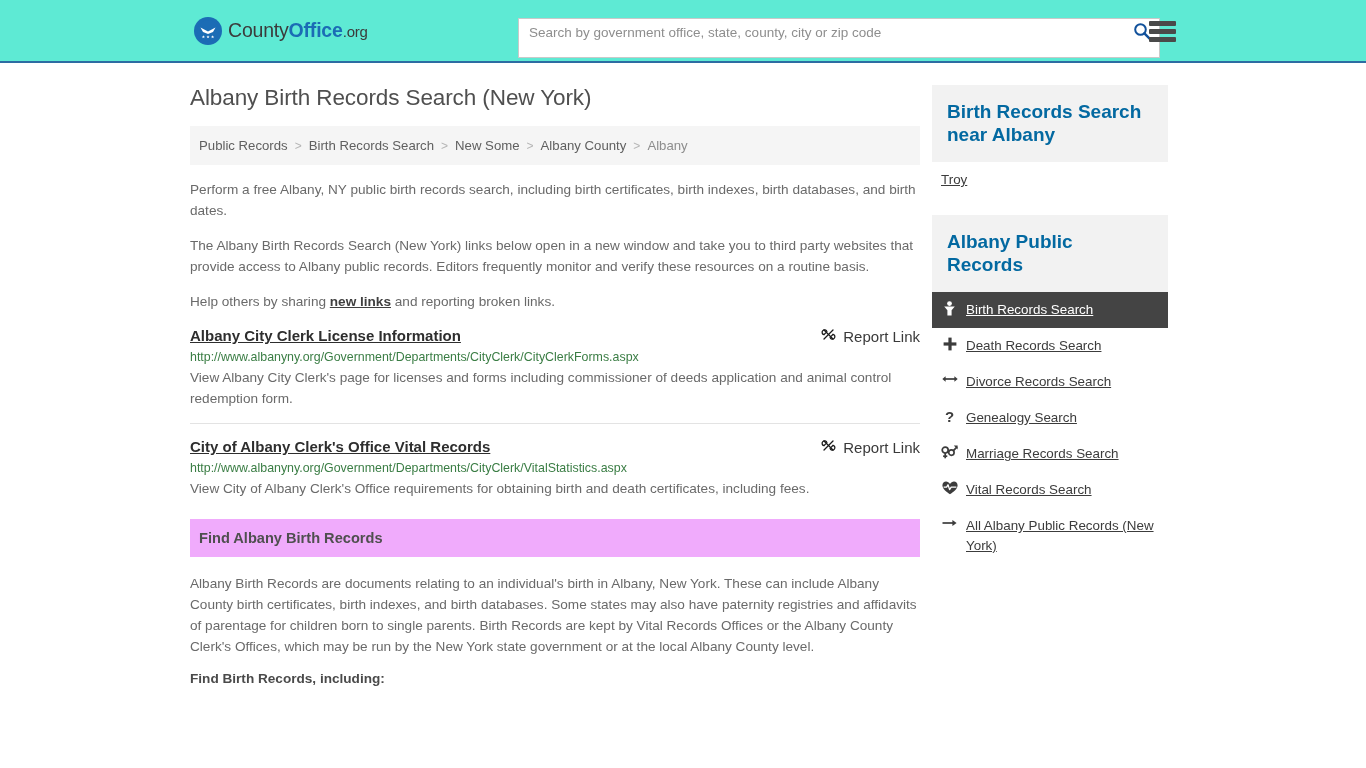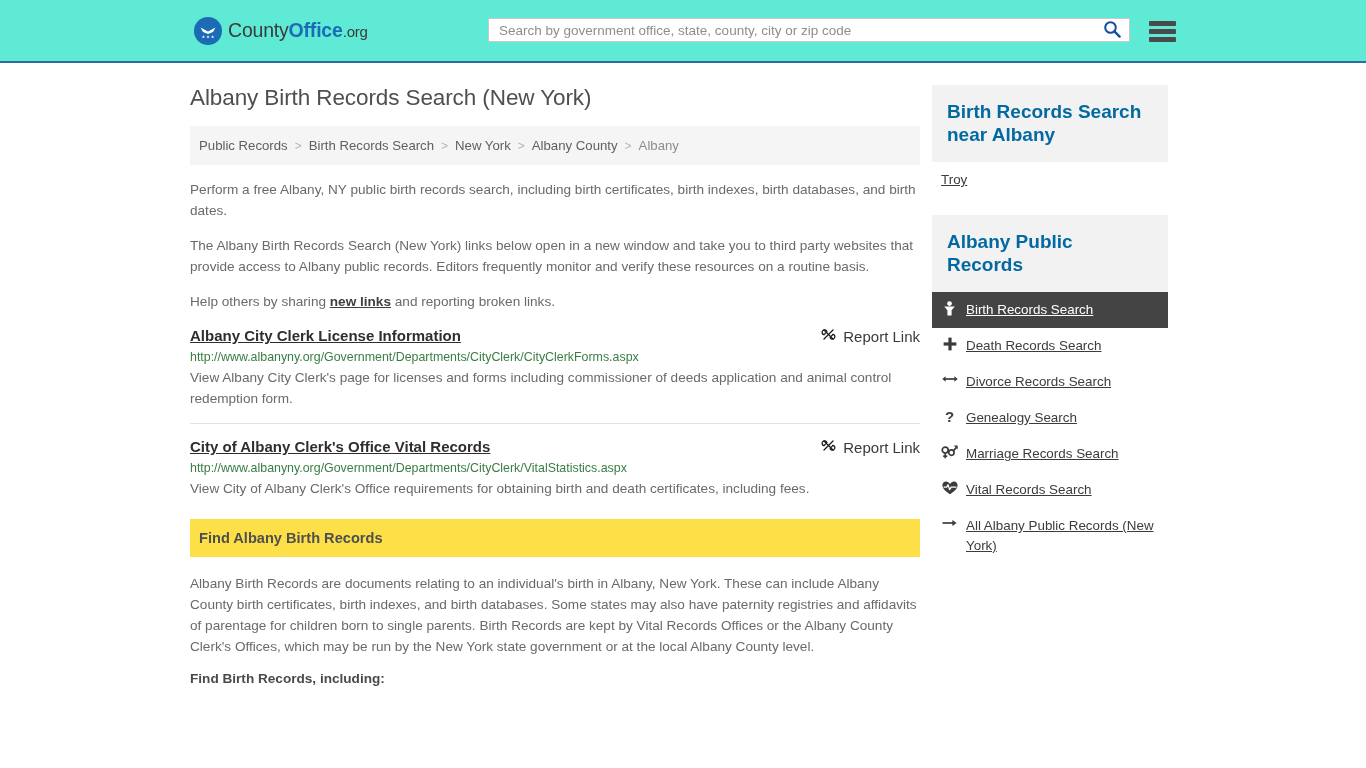--- a/index.html
+++ b/index.html
@@ -37,25 +37,25 @@
     font-size:19.5px;
     letter-spacing:-0.2px;
     white-space:nowrap;
   }
   .bt-county{color:#3b3b3b;}
   .bt-office{color:#1b6cb5;font-weight:bold;}
   .bt-org{color:#3b3b3b;font-size:15px;}
 
   #search-wrap{
     position:absolute;
-    left:488px; top:18px;
-    width:642px; height:24px;
+    left:518px; top:18px;
+    width:642px; height:40px;
     background:#fff;
     border:1px solid #c9c9c9;
-    display:flex;align-items:center;
+    display:flex;
   }
   #search-input{
     flex:1 1 auto;
     border:0;outline:0;
     height:26px;
     padding:0 10px;
     font-size:13.5px;
     font-family:"Liberation Sans", sans-serif;
     color:#555;
     background:transparent;
@@ -155,21 +155,21 @@
     line-height:21px;
     color:#6a6a6a;
   }
 
   hr.divider{
     border:0;border-top:1px solid #e3e3e3;
     margin:14px 0 13px 0;
   }
 
   .section-bar{
-    background:#fde047;
+    background:#f0abfc;
     height:38px;
     display:flex;align-items:center;
     padding:0 9px;
     margin:20px 0 16px 0;
   }
   .section-bar h2{
     margin:0;font-size:14.6px;font-weight:bold;color:#4f4f4f;
   }
   .subhead{
     font-size:13.6px;font-weight:bold;color:#4a4a4a;
@@ -258,21 +258,21 @@
 
   <div id="content">
 
     <h1 id="page-title">Albany Birth Records Search (New York)</h1>
 
     <nav id="breadcrumb">
       <a href="#">Public Records</a>
       <span class="sep">&gt;</span>
       <a href="#">Birth Records Search</a>
       <span class="sep">&gt;</span>
-      <a href="#">New York</a>
+      <a href="#">New Some</a>
       <span class="sep">&gt;</span>
       <a href="#">Albany County</a>
       <span class="sep">&gt;</span>
       <span class="current">Albany</span>
     </nav>
 
     <p class="para">Perform a free Albany, NY public birth records search, including birth certificates, birth indexes, birth databases, and birth dates.</p>
 
     <p class="para">The Albany Birth Records Search (New York) links below open in a new window and take you to third party websites that provide access to Albany public records. Editors frequently monitor and verify these resources on a routine basis.</p>
 

